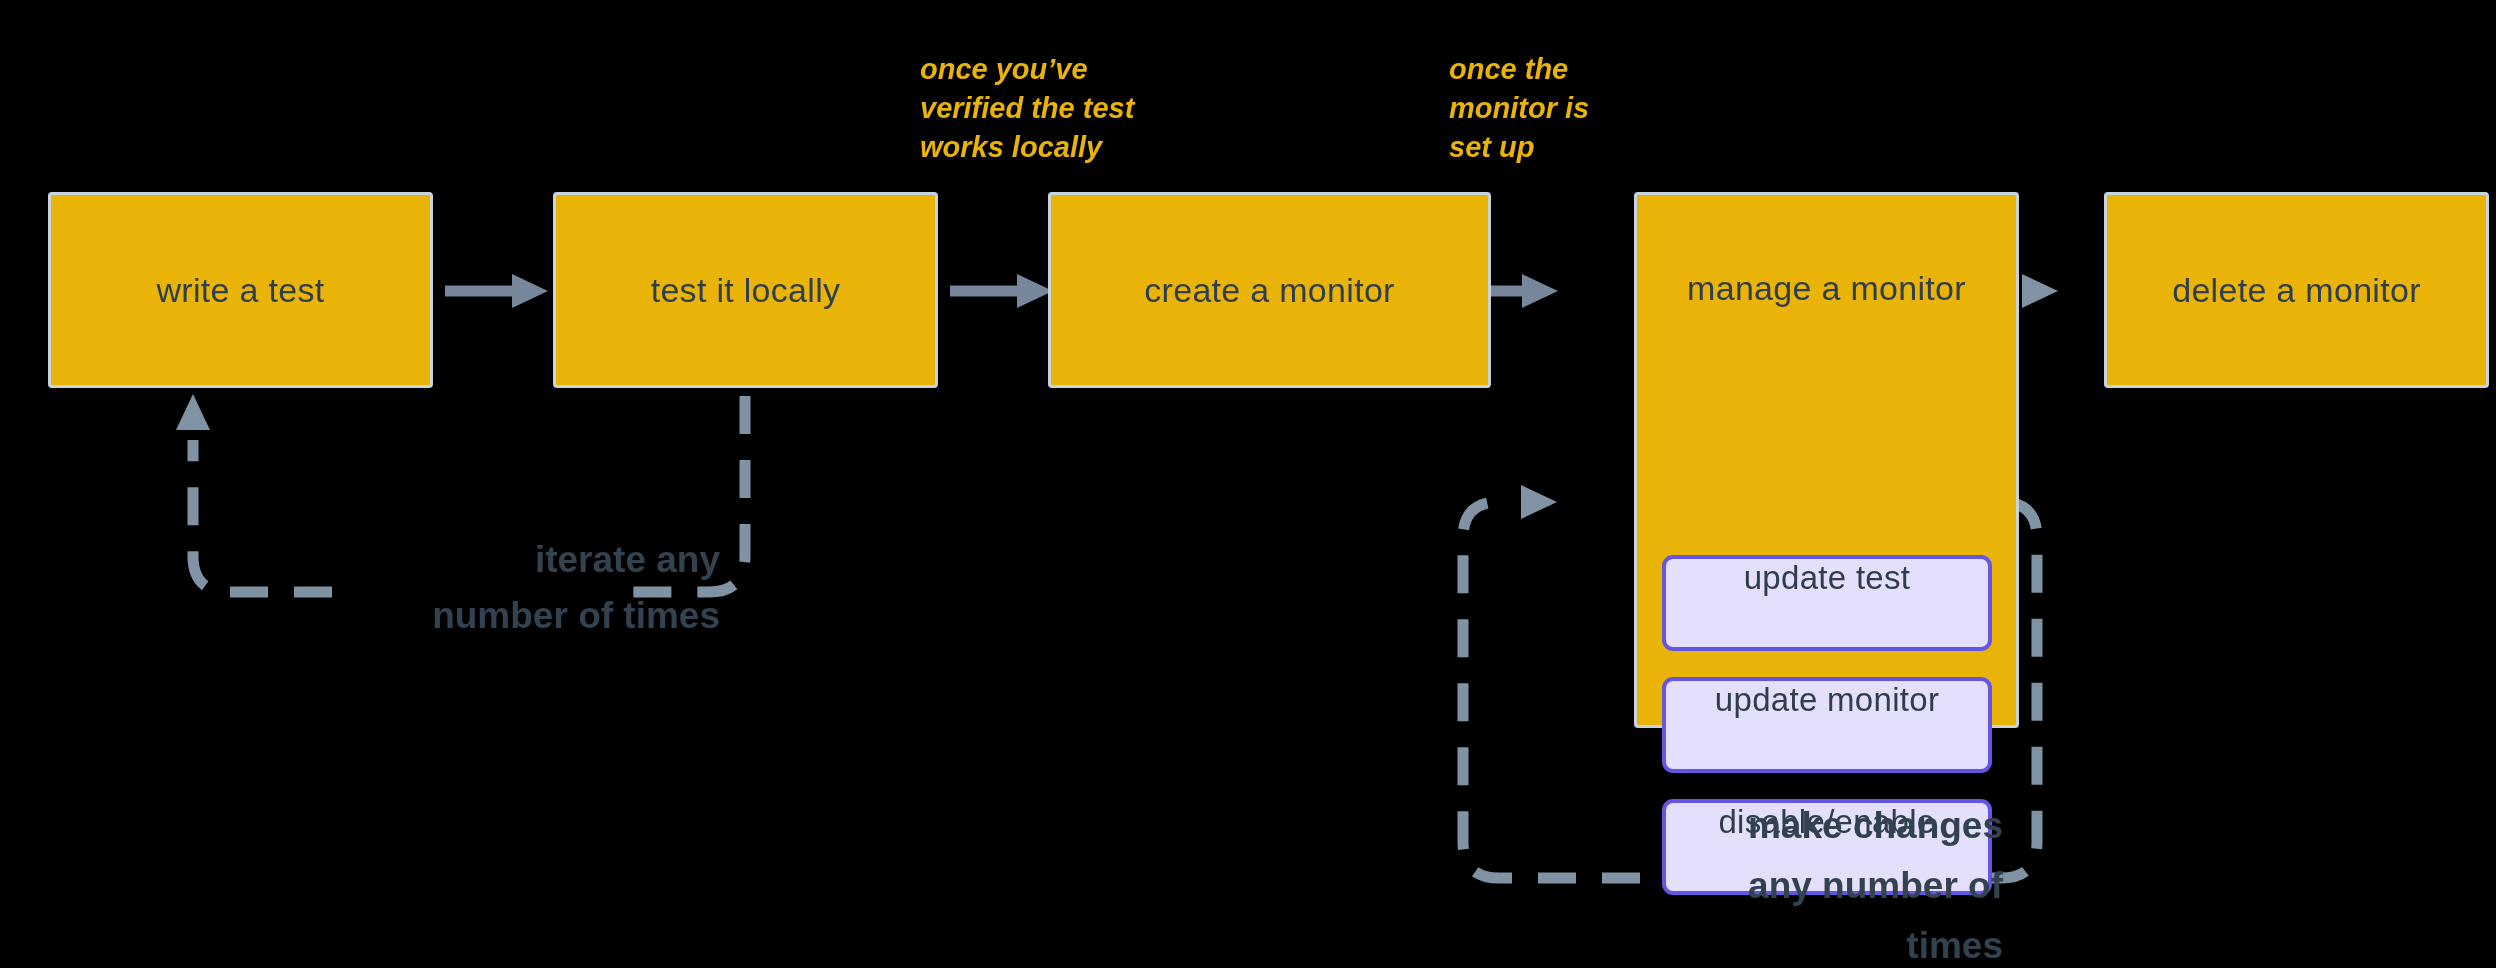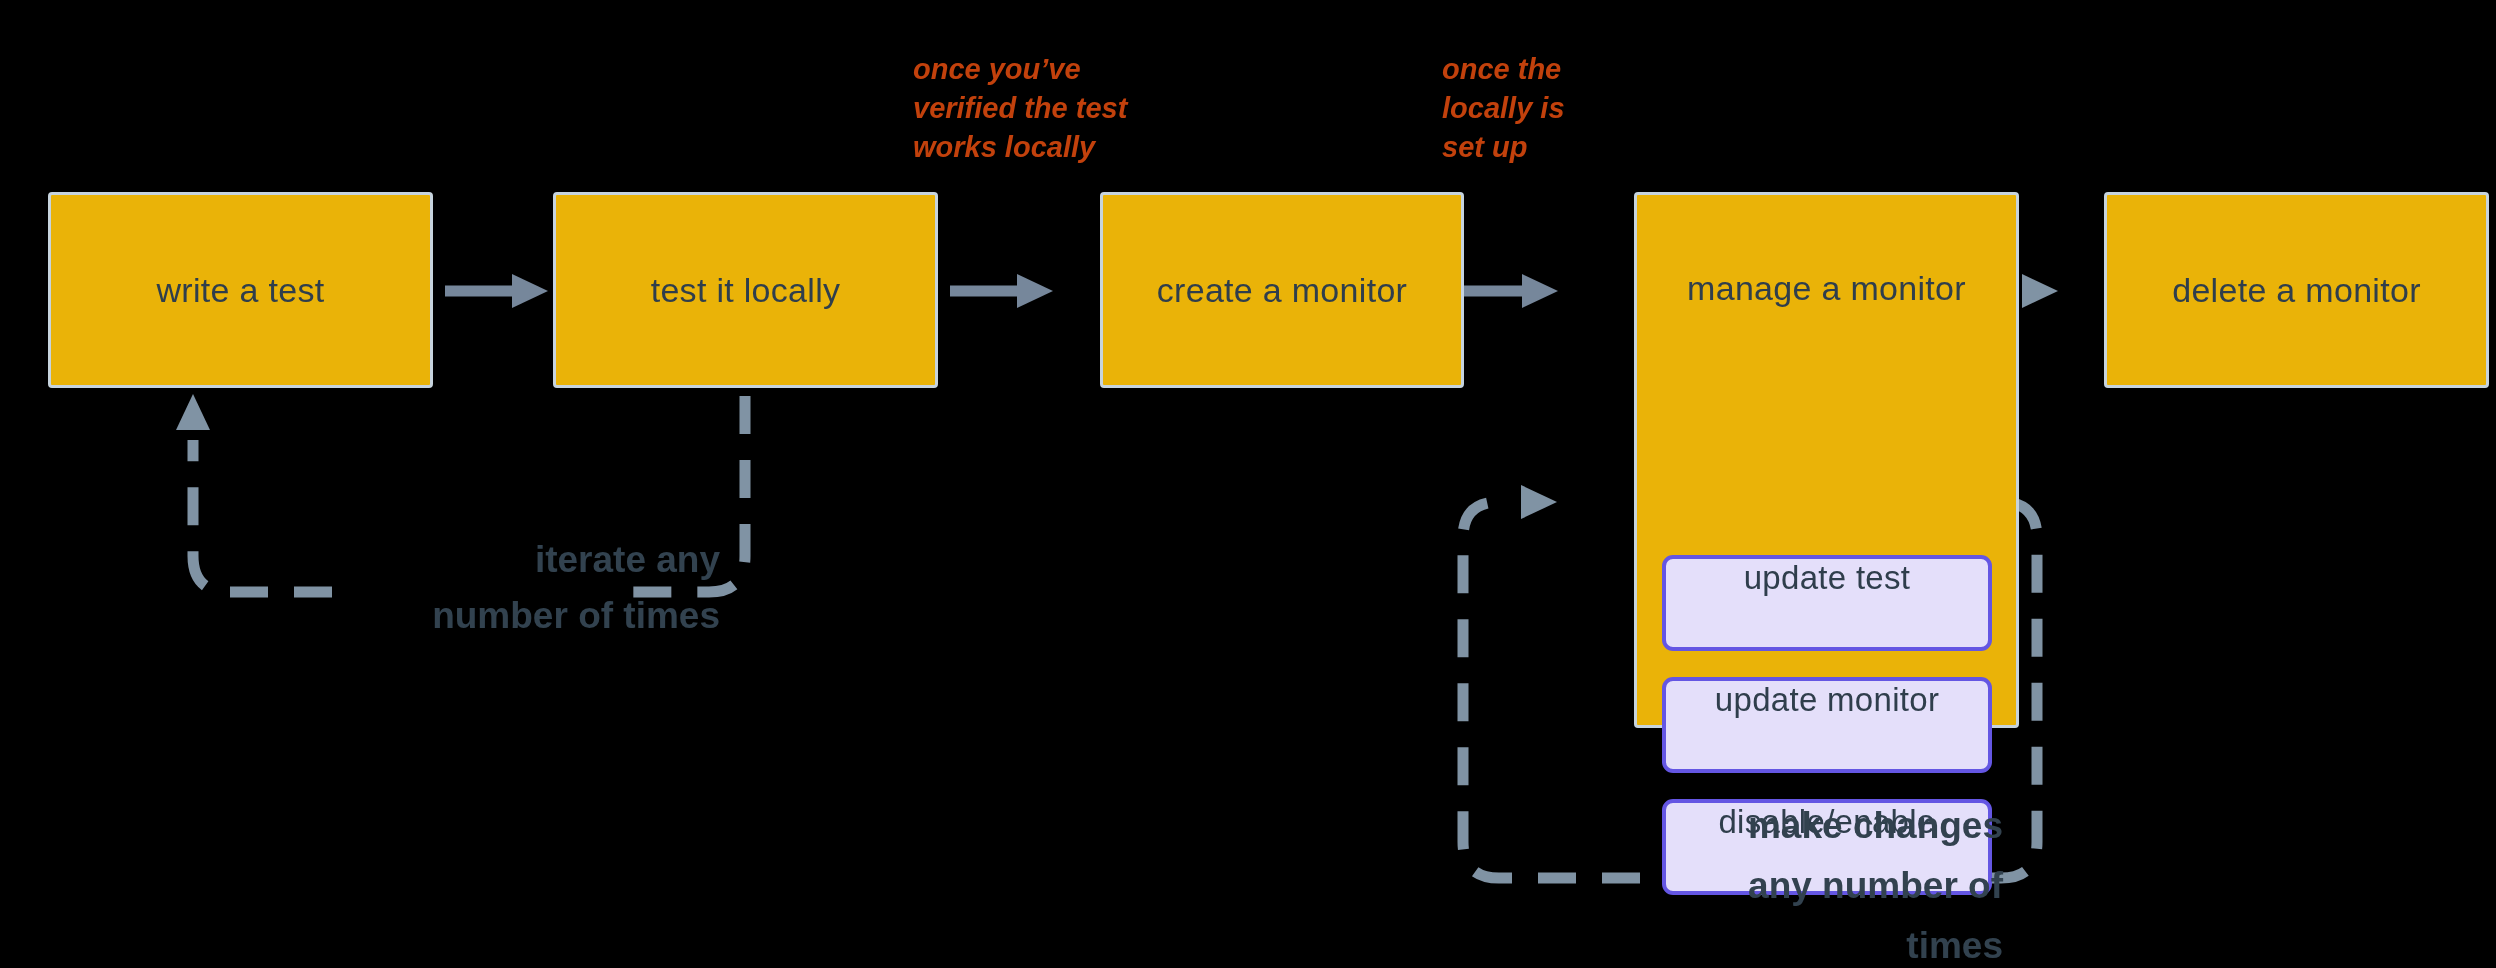--- a/index.html
+++ b/index.html
@@ -53,26 +53,27 @@
     border-radius:11px;
     box-sizing:border-box;
     display:flex;
     align-items:flex-start;
     justify-content:center;
   }
   .pill .node-label{font-size:33px;}
 
   .annotation{
     position:absolute;
-    color:#c2410c;
+    color:#eab308;
     font-size:29px;
     line-height:39px;
     font-weight:700;
     font-style:italic;
     white-space:nowrap;
+    margin-left:7px;
   }
   .caption{
     position:absolute;
     color:#32424f;
     font-size:37px;
     font-weight:700;
     text-align:right;
     white-space:nowrap;
   }
   .caption div{white-space:nowrap;}
@@ -118,21 +119,21 @@
   </svg>
 
   <div class="node" style="left:48px;top:192px;width:385px;height:196px;">
     <span class="node-label">write a test</span>
   </div>
 
   <div class="node" style="left:553px;top:192px;width:385px;height:196px;">
     <span class="node-label">test it locally</span>
   </div>
 
-  <div class="node" style="left:1100px;top:192px;width:364px;height:196px;">
+  <div class="node" style="left:1048px;top:192px;width:443px;height:196px;">
     <span class="node-label">create a monitor</span>
   </div>
 
   <div class="node node-tall" style="left:1622px;top:192px;width:385px;height:536px;margin-left:12px;">
     <span class="node-label tall-title">manage a monitor</span>
     <div class="pill" style="top:360px;">
       <span class="node-label">update test</span>
     </div>
     <div class="pill" style="top:482px;">
       <span class="node-label">update monitor</span>
@@ -147,21 +148,21 @@
   </div>
 
   <div class="annotation" style="left:913px;top:50px;">
     <div>once you’ve</div>
     <div>verified the test</div>
     <div>works locally</div>
   </div>
 
   <div class="annotation" style="left:1442px;top:50px;">
     <div>once the</div>
-    <div>locally is</div>
+    <div>monitor is</div>
     <div>set up</div>
   </div>
 
   <div class="caption" id="caption-iterate" style="left:220px;top:532px;width:500px;">
     <div>iterate any</div>
     <div>number of times</div>
   </div>
 
   <div class="caption" id="caption-make-changes" style="left:1503px;top:796px;width:500px;">
     <div>make changes</div>

